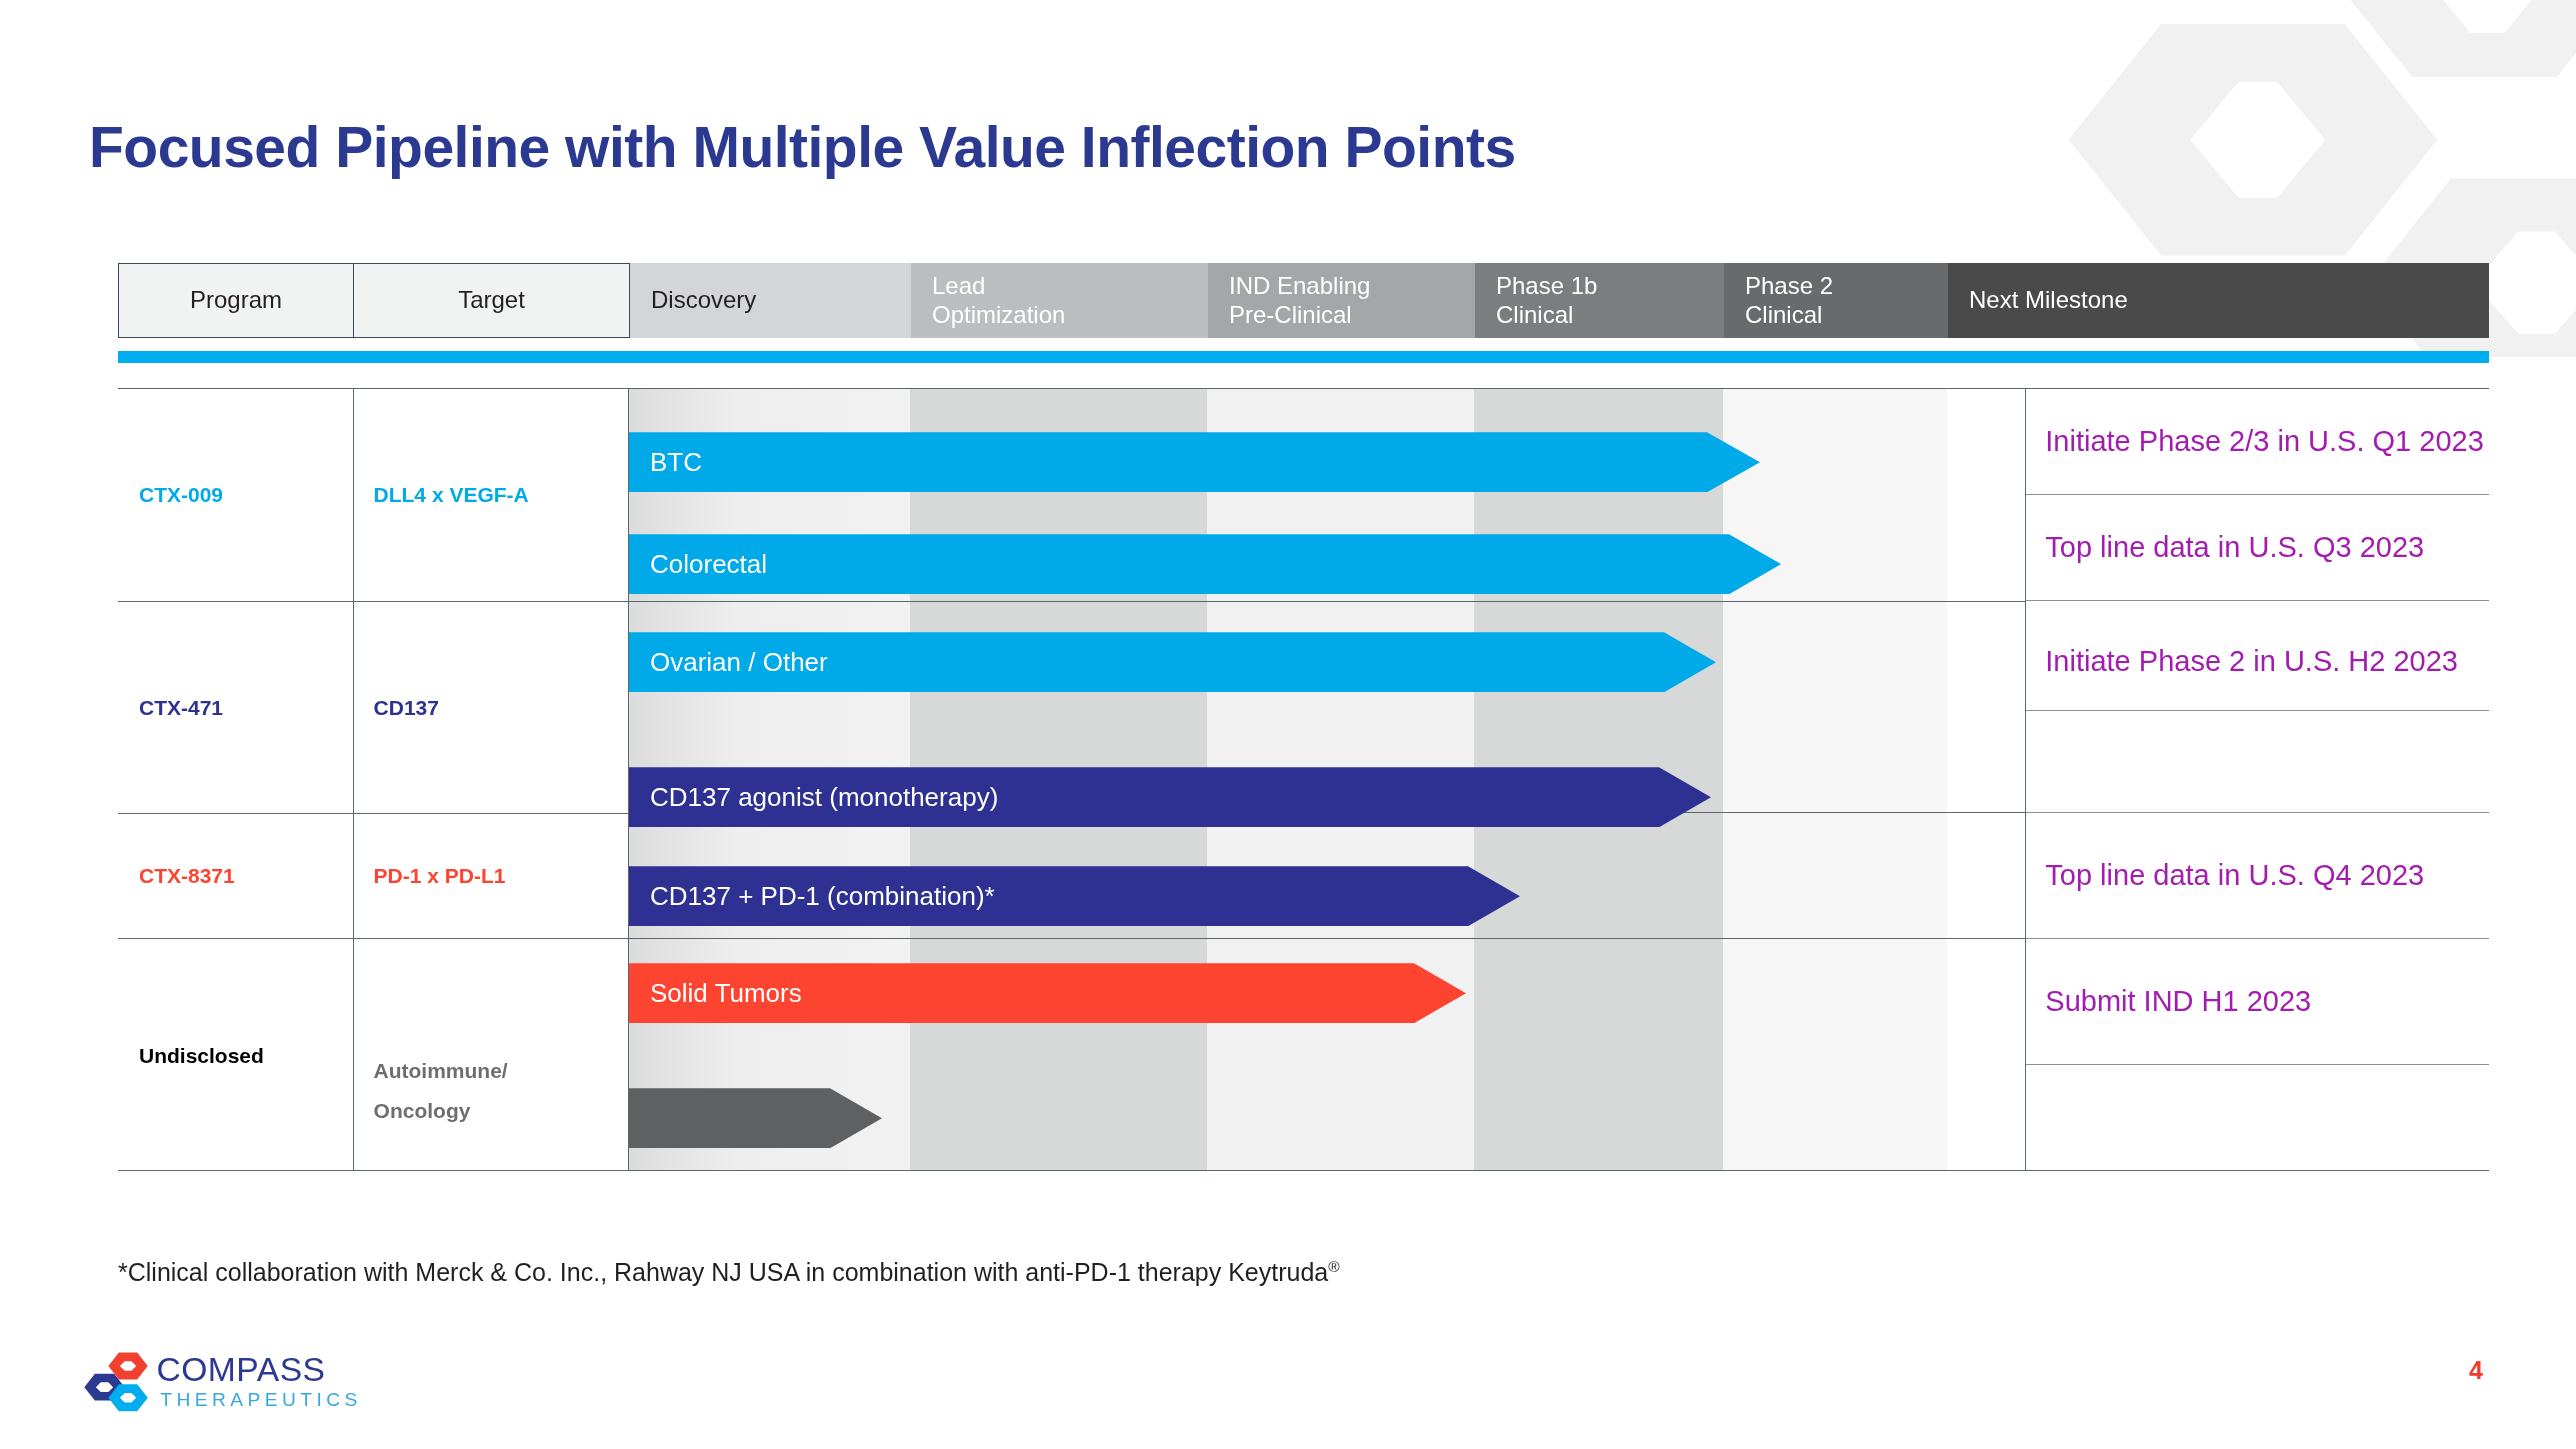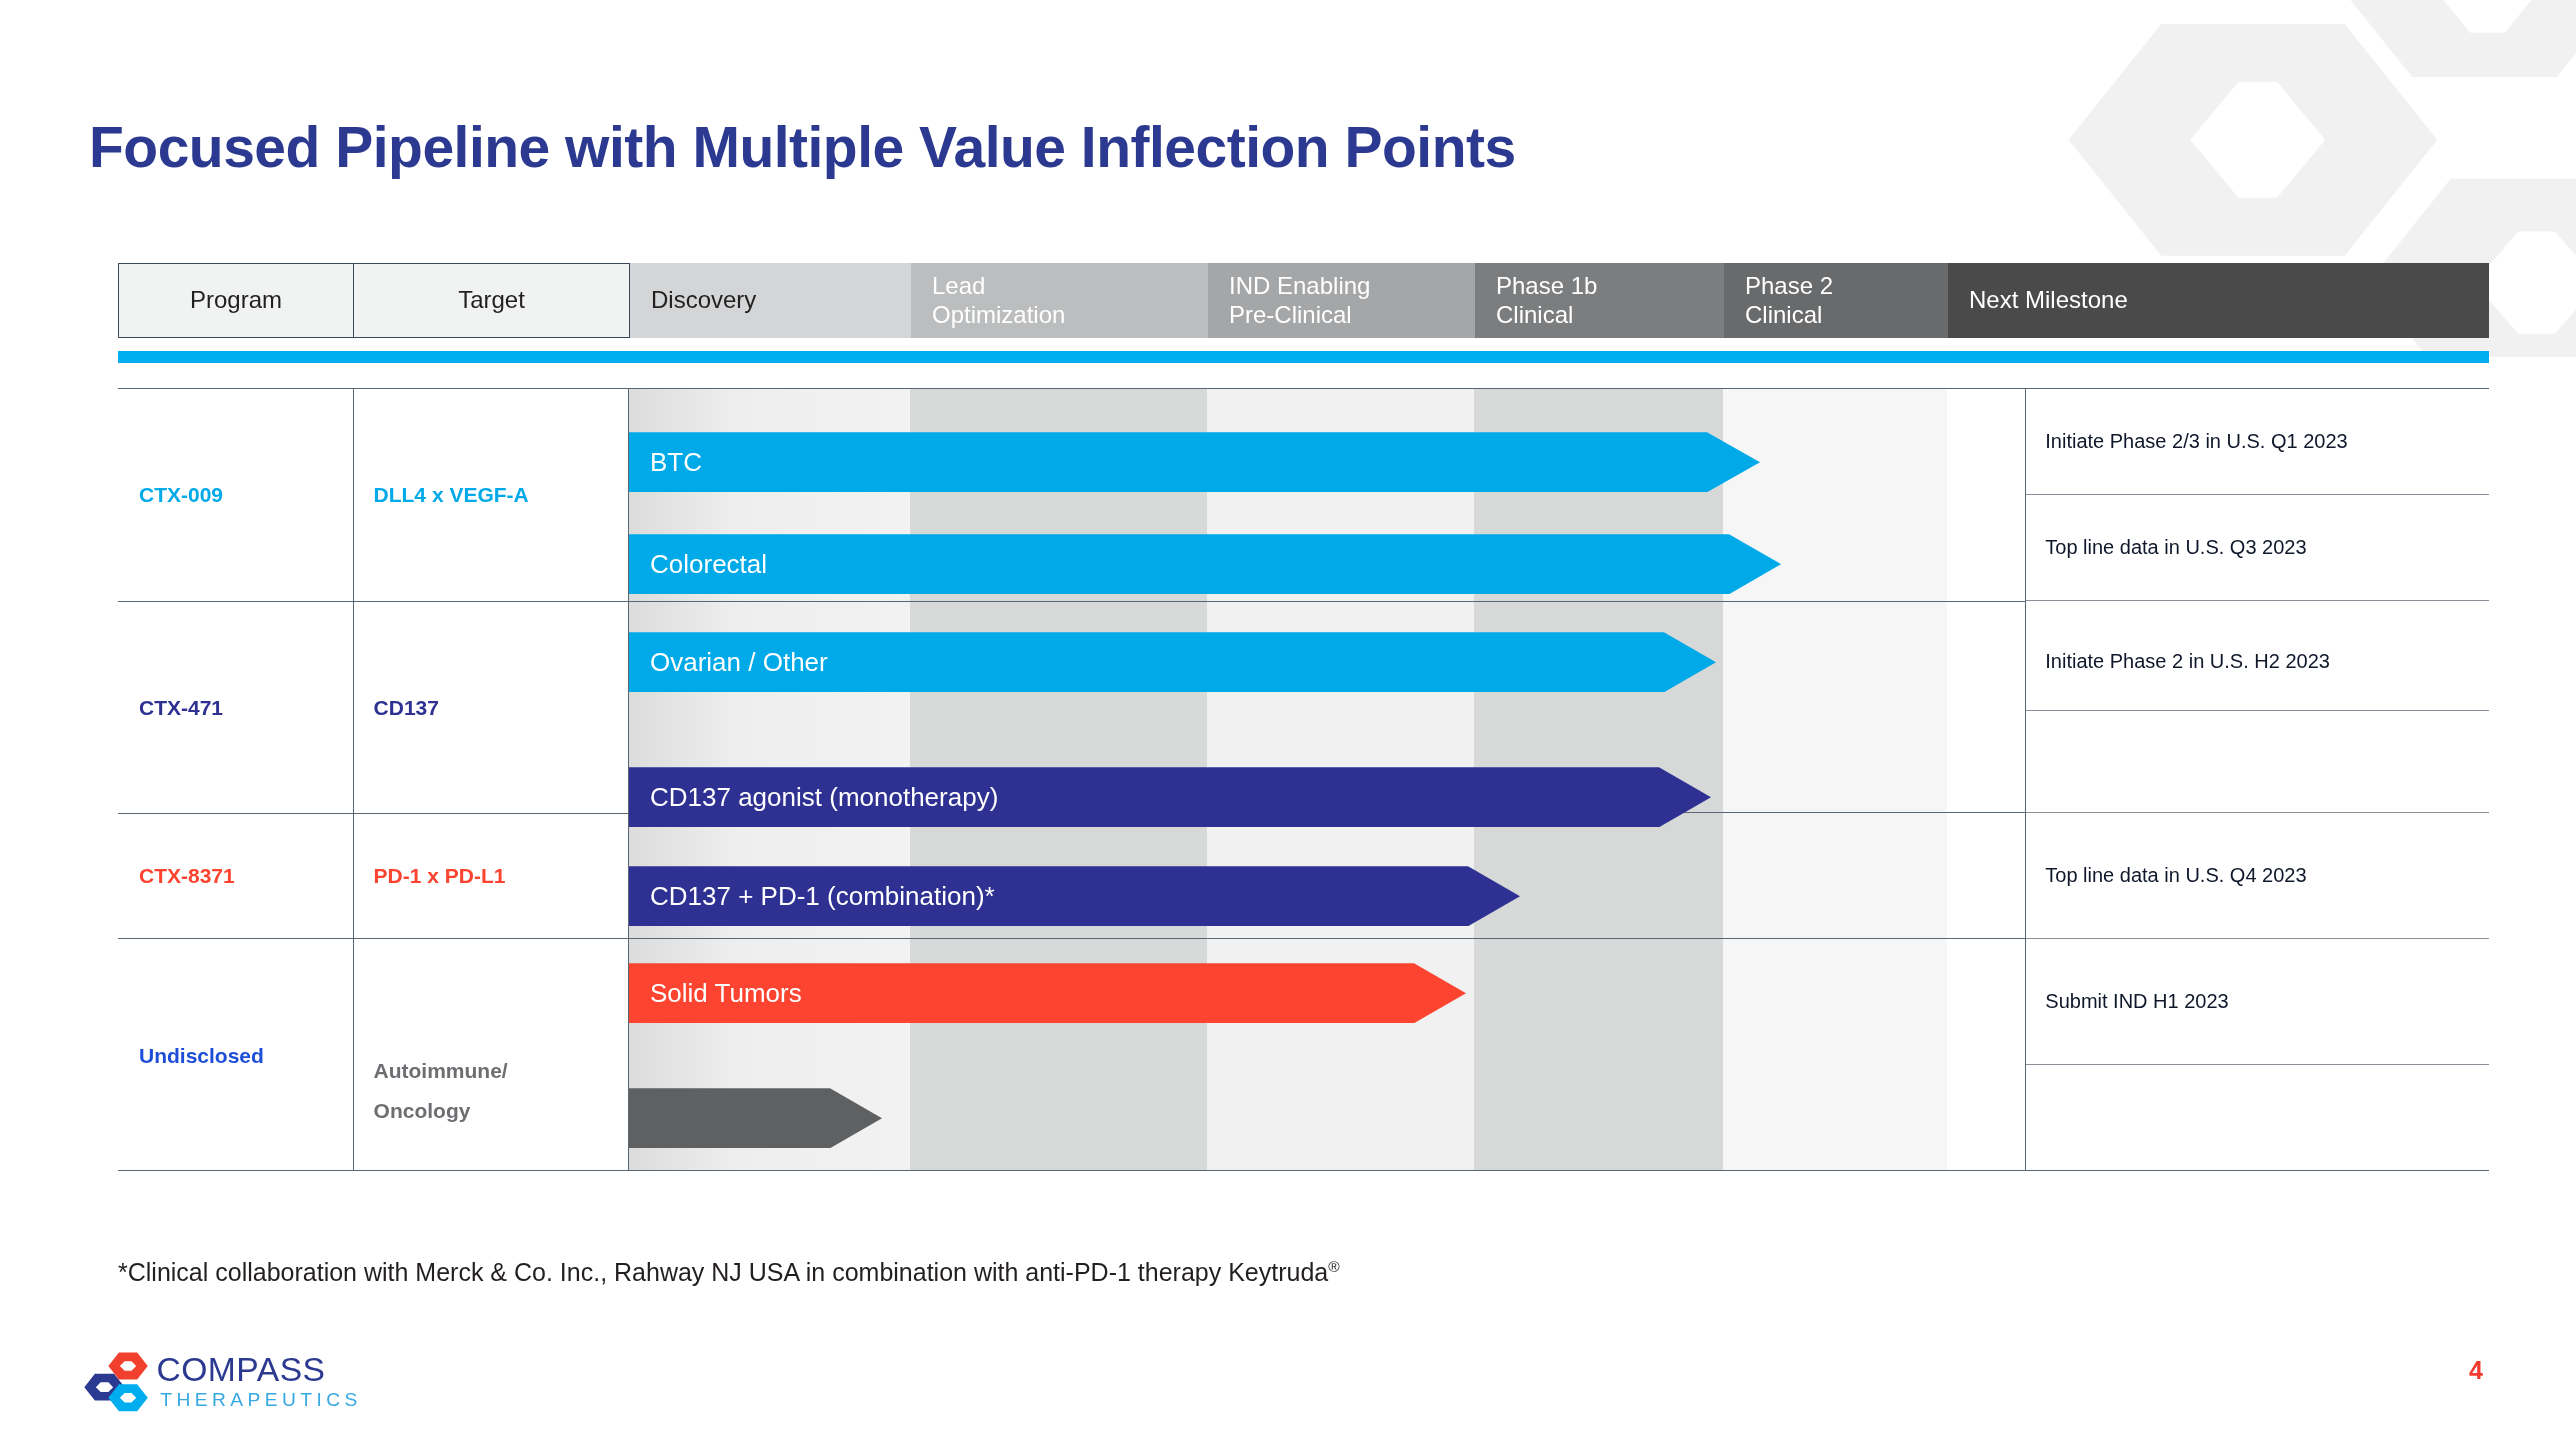--- a/index.html
+++ b/index.html
@@ -161,22 +161,22 @@
     border-left: 1px solid #5a6670;
     box-sizing: border-box;
   }
   .ms-cell {
     position: absolute;
     left: 0; right: 0;
     display: flex;
     align-items: center;
     padding-left: 19.3px;
     box-sizing: border-box;
-    font-size: 20px;
-    color: #0f172a;
+    font-size: 29px;
+    color: #a21caf;
     border-bottom: 1px solid #8a9099;
   }
   .ms-cell.last { border-bottom: none; }
 
   
   .row-sep {
     position: absolute;
     left: 511px;
     right: 464px;
     height: 1px;
@@ -347,21 +347,21 @@
         <div class="prog-name" style="color:#2e3192">CTX-471</div>
         <div class="prog-target" style="color:#2e3192">CD137</div>
       </div>
 
       <div class="prog-group" style="top:424px; height:126px">
         <div class="prog-name" style="color:#fc4430">CTX-8371</div>
         <div class="prog-target" style="color:#fc4430">PD-1 x PD-L1</div>
       </div>
 
       <div class="prog-group" style="top:550px; height:233px; border-bottom:none">
-        <div class="prog-name" style="color:#1d4ed8">Undisclosed</div>
+        <div class="prog-name" style="color:#000000">Undisclosed</div>
         <div class="prog-target" style="color:#6d6e71; display:block; padding-top:70px; line-height:1.9;">
           <div>Autoimmune/</div>
           <div>Oncology</div>
         </div>
       </div>
     </div>
 
     <div class="milestone-col">
       <div class="ms-cell" style="top:0;    height:106px">Initiate Phase 2/3 in U.S. Q1 2023</div>
       <div class="ms-cell" style="top:106px; height:106px">Top line data in U.S. Q3 2023</div>

